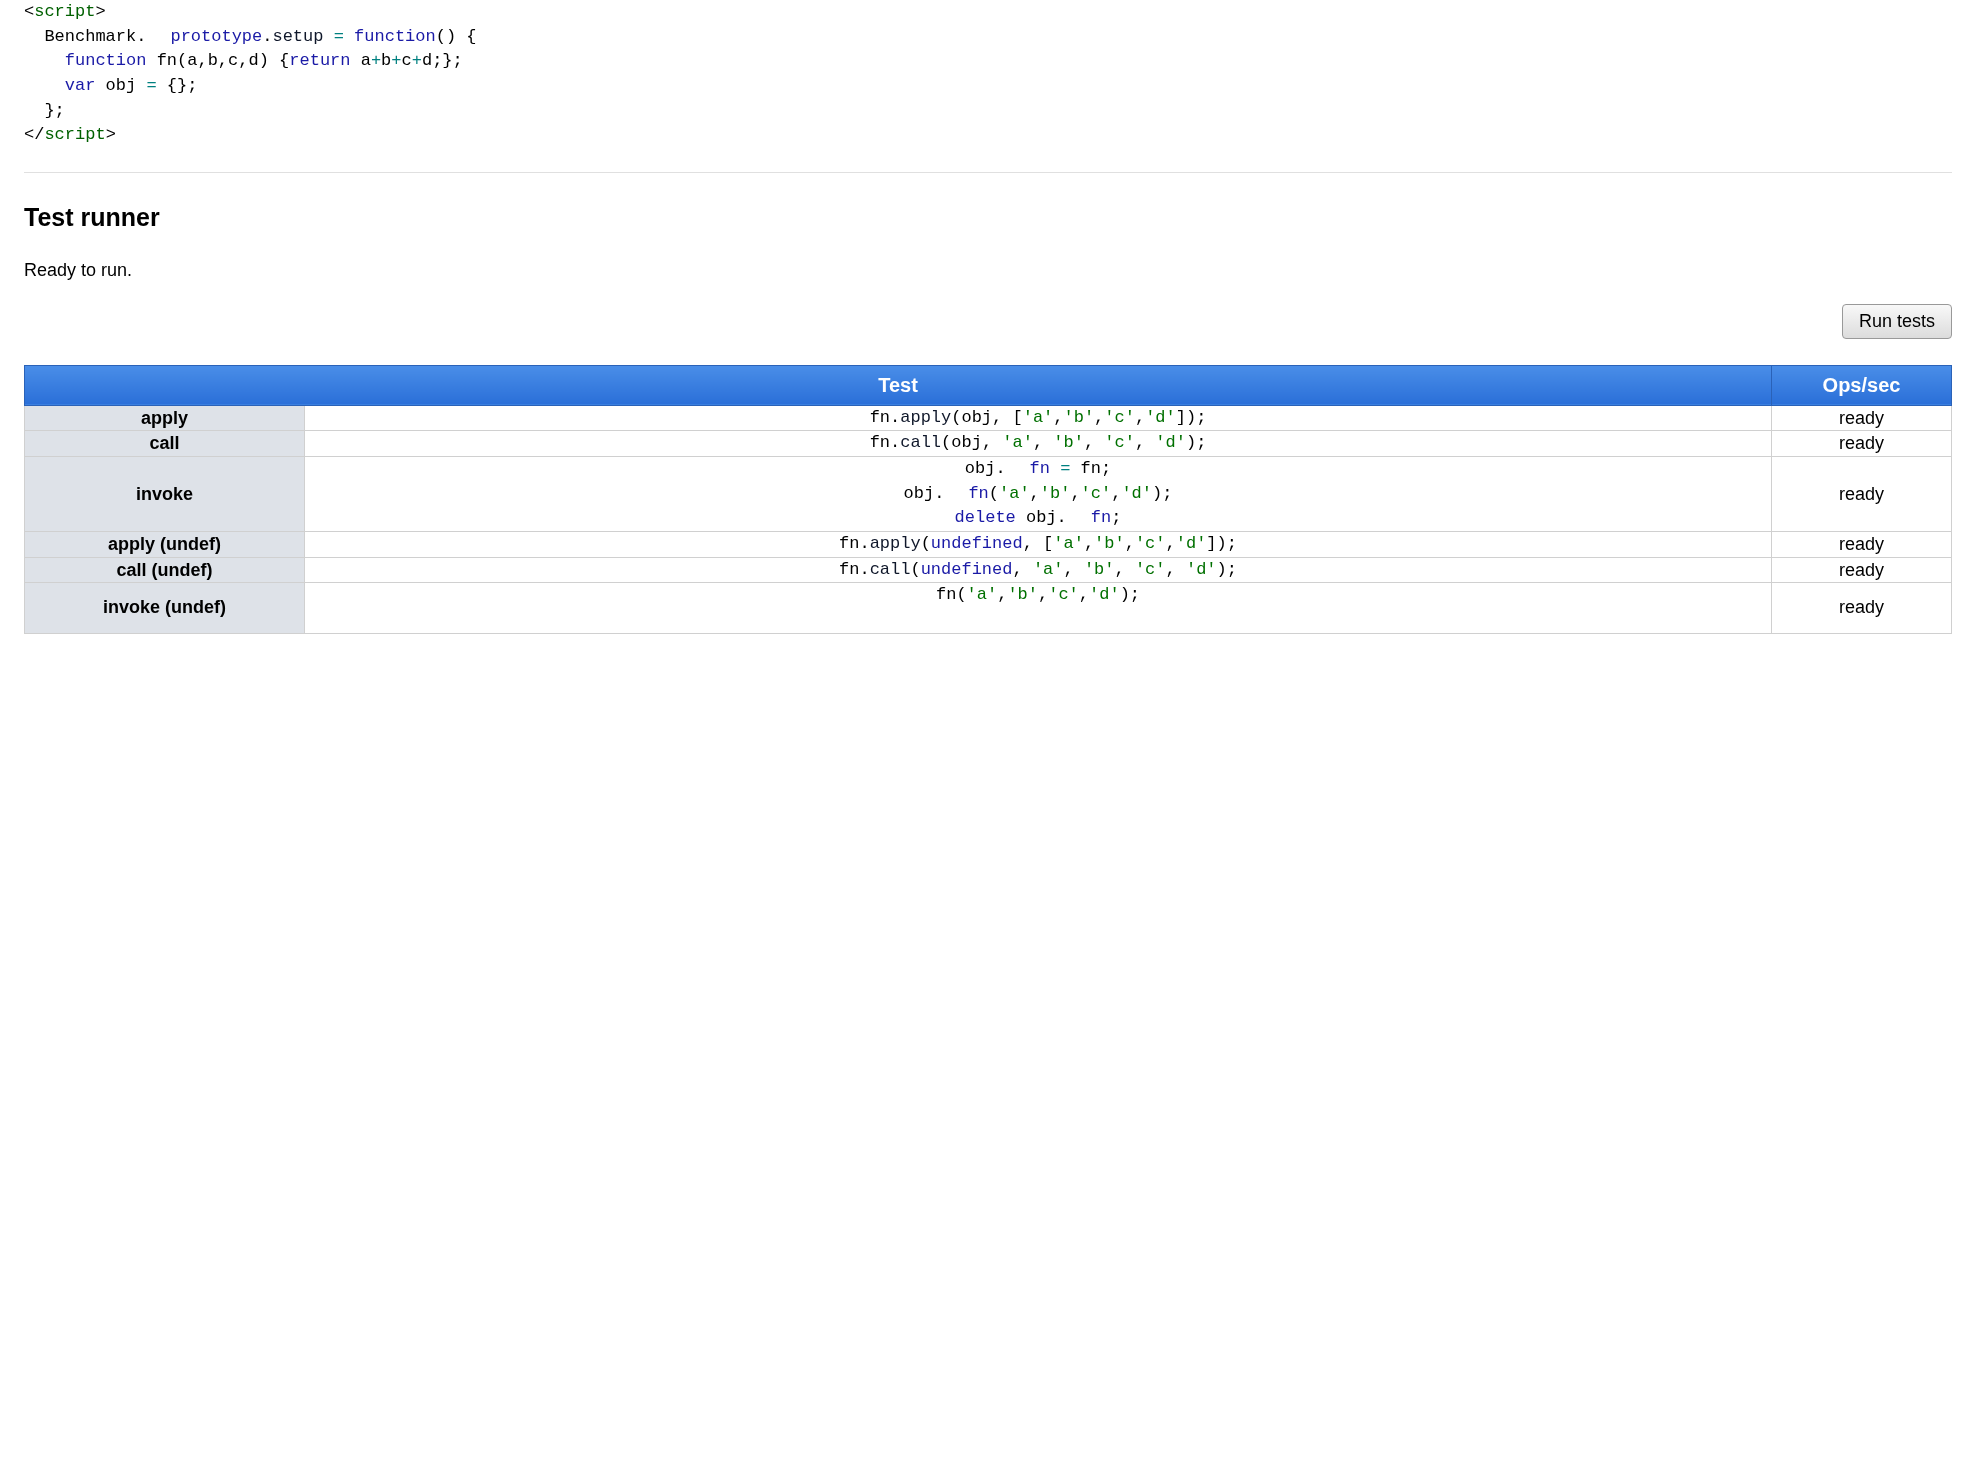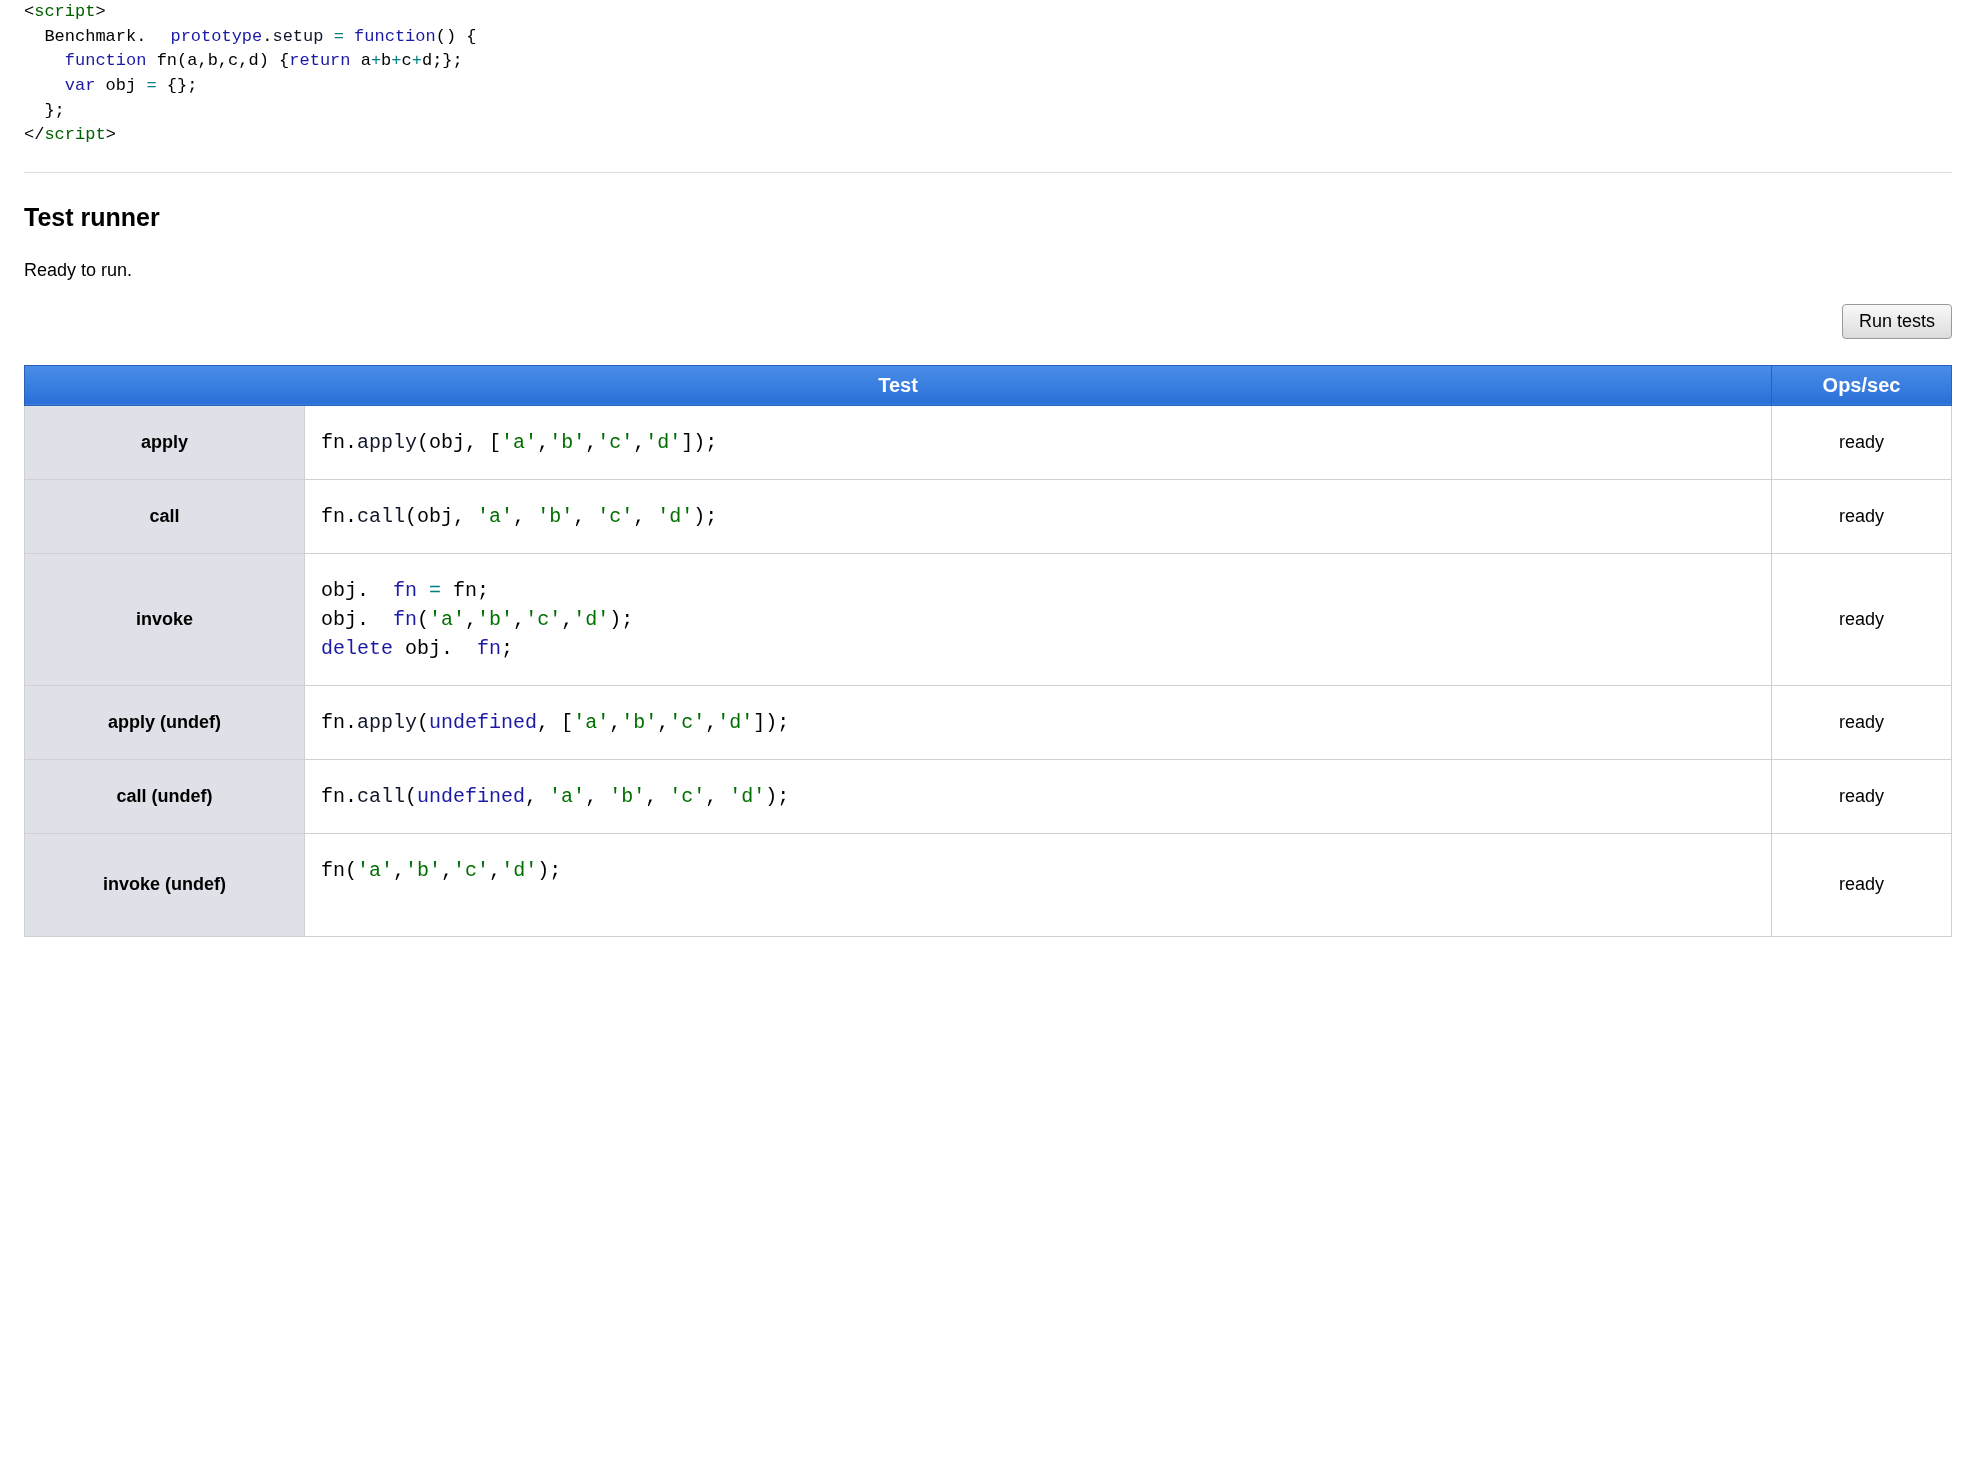--- a/index.html
+++ b/index.html
@@ -72,35 +72,36 @@
     color: #fff;
     font-weight: bold;
     font-size: 20px;
     padding: 8px 16px;
     text-align: center;
     border: 1px solid #2a62b8;
   }
   table.results thead th:last-child { width: 180px; }
   table.results tbody td, table.results tbody th {
     border: 1px solid #d0d0d0;
-    padding: 22px 16px;
+    padding: 0 16px;
     vertical-align: middle;
   }
   table.results tbody th {
     background: #dee2e8;
     font-weight: bold;
     text-align: center;
     width: 280px;
   }
   table.results tbody td.code-cell pre {
     margin: 0;
     font-family: Monaco, Menlo, "Courier New", monospace;
-    font-size: 20px;
+    font-size: 17px;
     line-height: 1.45;
     white-space: pre;
+    text-align: center;
   }
   table.results tbody td.ops {
     text-align: center;
     width: 180px;
   }
 </style>
 </head>
 <body>
 
 <pre class="code" id="setup-code"><span class="punc">&lt;</span><span class="tag">script</span><span class="punc">&gt;</span>

